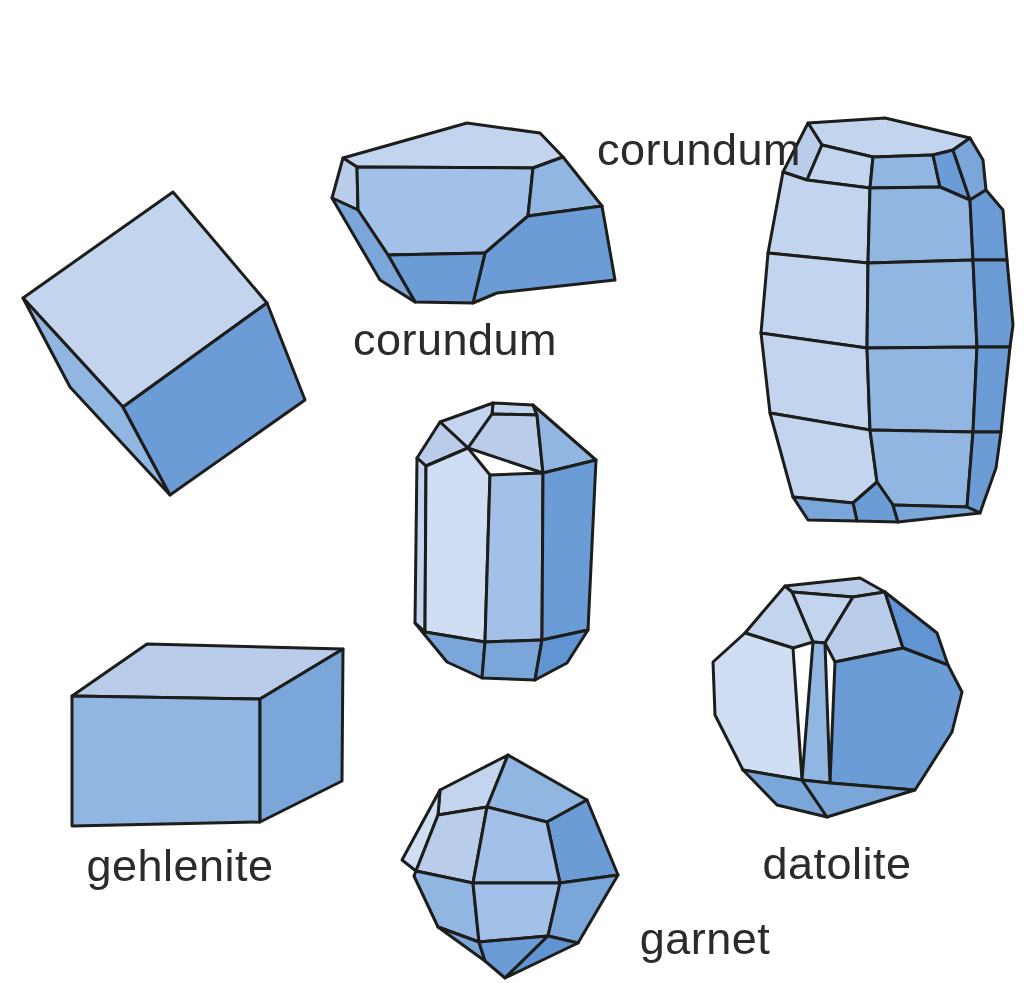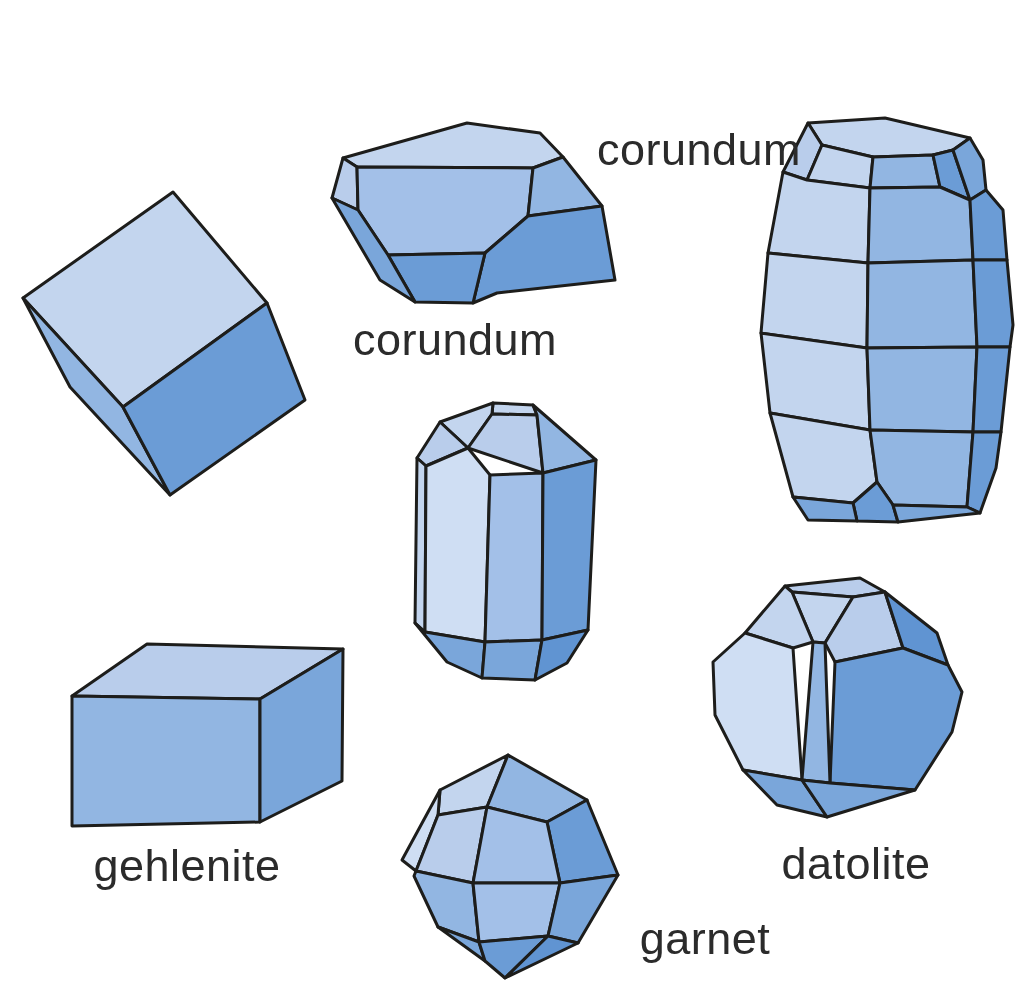--- a/index.html
+++ b/index.html
@@ -112,21 +112,21 @@
     </svg>
   </figure>
 
   <figure class="crystal" style="left:30px;top:610px;">
     <svg width="330" height="290" viewBox="0 0 330 290">
       <polygon class="f2" points="42,86 117,34 313,39 230,89"></polygon>
       <polygon class="f4" points="42,86 230,89 230,212 42,216"></polygon>
       <polygon class="f5" points="230,89 313,39 312,171 230,212"></polygon>
     </svg>
   </figure>
-  <div class="label" style="left:187px;top:866px;">gehlenite</div>
+  <div class="label" style="left:180px;top:866px;">gehlenite</div>
 
   <figure class="crystal" style="left:390px;top:740px;">
     <svg width="250" height="243" viewBox="0 0 250 243">
       <polygon class="f1" points="118,15 50,50 48,75 97,67"></polygon>
       <polygon class="f4" points="118,15 97,67 157,82 197,60"></polygon>
       <polygon class="f6" points="197,60 157,82 170,143 228,135"></polygon>
       <polygon class="f0" points="50,50 12,120 26,131 48,75"></polygon>
       <polygon class="f2" points="48,75 26,131 83,143 97,67"></polygon>
       <polygon class="f3" points="97,67 83,143 170,143 157,82"></polygon>
       <polygon class="f4" points="26,131 24,136 48,187 89,202 83,143"></polygon>
@@ -146,15 +146,15 @@
       <polygon class="f1" points="95,31 102,37 123,87 103,93 55,78"></polygon>
       <polygon class="f0" points="55,78 103,93 112,225 53,215 25,160 23,107"></polygon>
       <polygon class="f2" points="163,42 195,37 213,93 145,107 135,88"></polygon>
       <polygon class="f7" points="195,37 247,78 258,110 213,93"></polygon>
       <polygon class="f6" points="145,107 213,93 258,110 272,137 262,177 225,235 140,228"></polygon>
       <polygon class="f4" points="123,87 135,88 140,228 112,225"></polygon>
       <polygon class="f5" points="53,215 112,225 137,262 87,250"></polygon>
       <polygon class="f5" points="112,225 140,228 225,235 137,262"></polygon>
     </svg>
   </figure>
-  <div class="label" style="left:856px;top:864px;">datolite</div>
+  <div class="label" style="left:837px;top:864px;">datolite</div>
 
 </div>
 
 </body></html>

